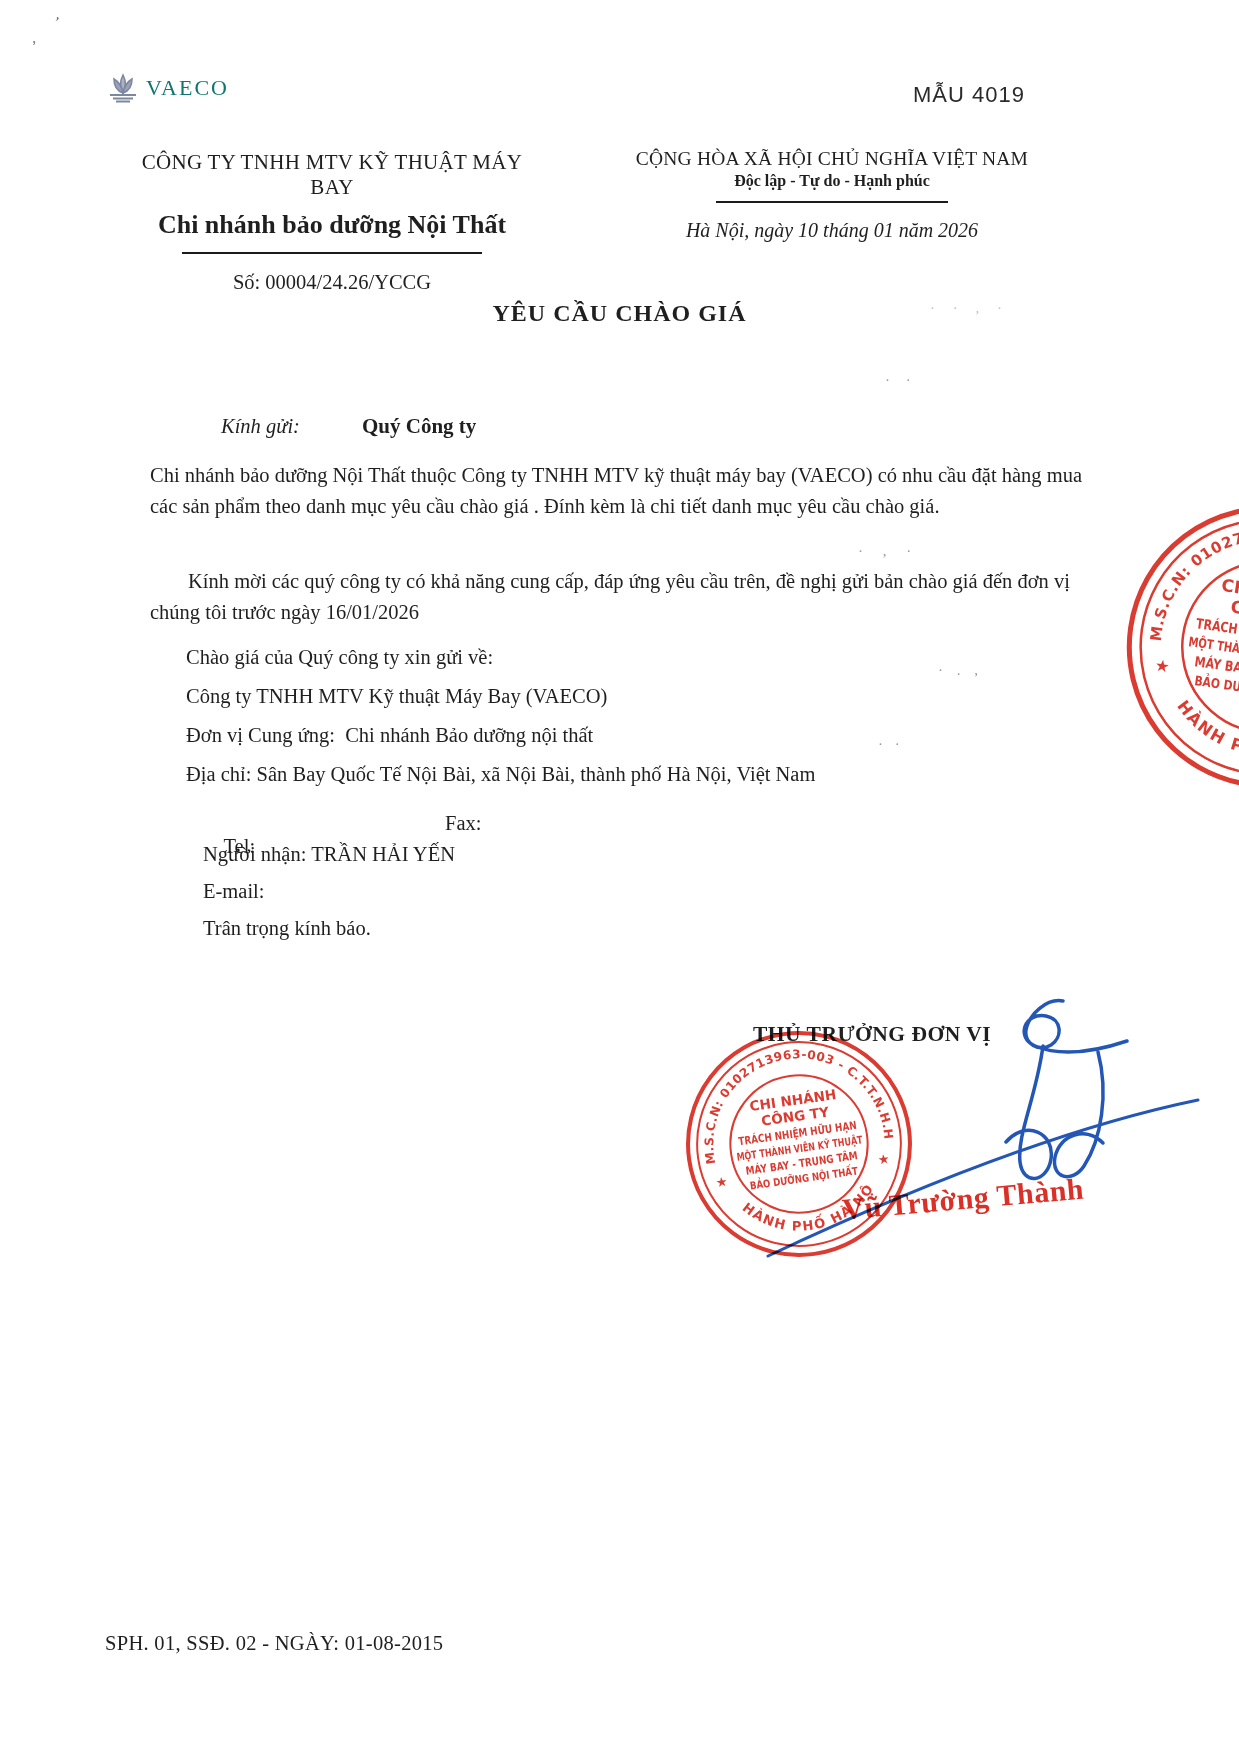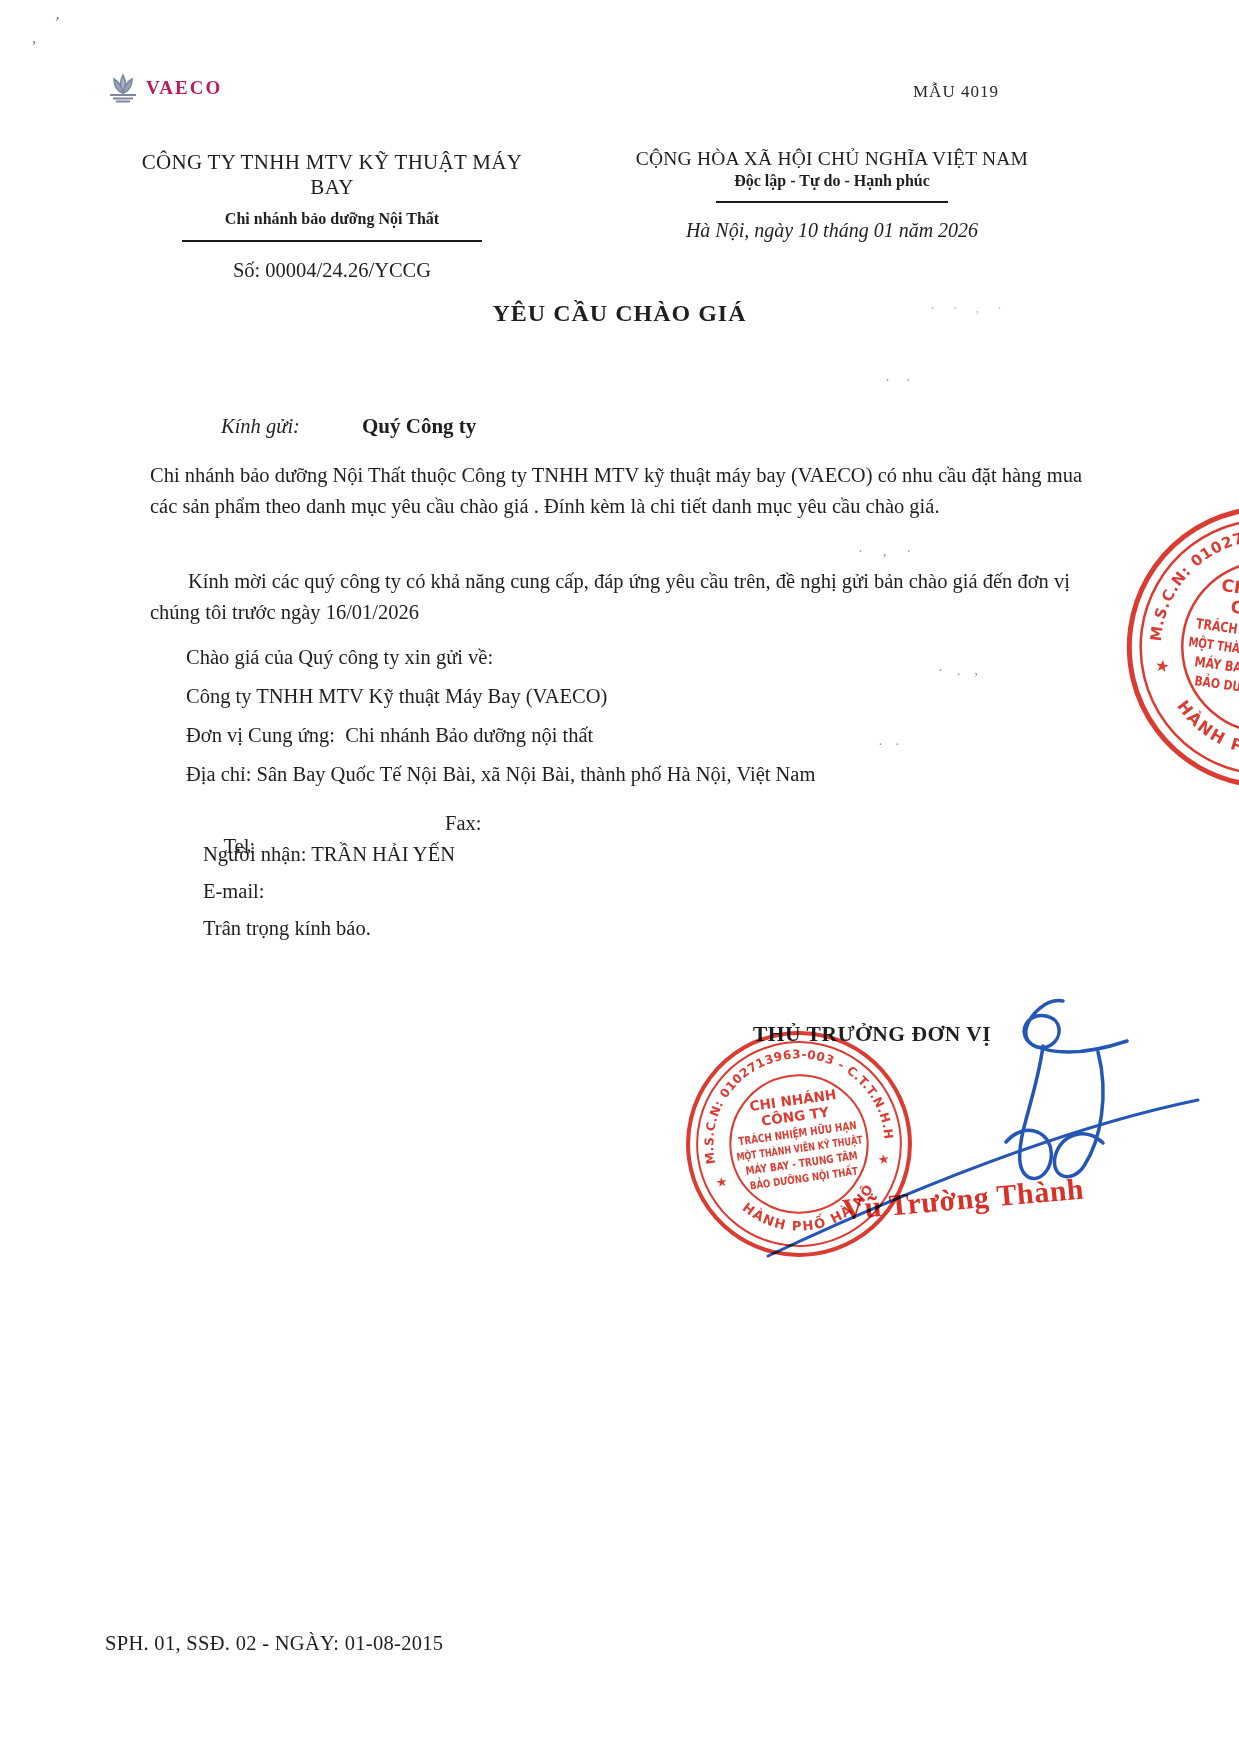--- a/index.html
+++ b/index.html
@@ -5,28 +5,28 @@
   * { margin:0; padding:0; box-sizing:border-box; }
   html,body { background:#e8e8e8; }
   .page {
     position:relative; width:1239px; height:1754px; margin:0 auto;
     background:#ffffff; overflow:hidden;
     font-family:"Liberation Serif", serif; color:#1f1f1f;
   }
   
   .hdr { position:absolute; top:72px; left:106px; display:flex; align-items:center; }
   .logo-mark { width:34px; height:32px; margin-right:6px; }
-  .logo-word { font-family:"Liberation Serif", serif; font-size:19px; letter-spacing:2px; color:#be185d;font-weight:bold; }
+  .logo-word { font-family:"Liberation Serif", serif; font-size:22px; letter-spacing:2px; color:#0f766e; }
   .hdr-en { margin-left:14px; font-family:"Liberation Sans", sans-serif; font-size:17.5px; letter-spacing:0.2px; color:#222; }
-  .form-code { position:absolute; top:82px; left:913px; font-family:Liberation Serif, serif; font-size:17px; letter-spacing:1px; color:#2a2a2a; }
+  .form-code { position:absolute; top:82px; left:913px; font-family:Liberation Sans, sans-serif; font-size:22px; letter-spacing:1px; color:#2a2a2a; }
   
   .lh-left  { position:absolute; top:150px; left:118px; width:428px; text-align:center; }
   .lh-right { position:absolute; top:148px; left:612px; width:440px; text-align:center; }
   .lh-company { font-size:21px; letter-spacing:0.3px; }
-  .lh-branch  { font-size:16px; font-weight:bold; margin-top:10px; }
+  .lh-branch  { font-size:26px; font-weight:bold; margin-top:10px; }
   .lh-rule-l  { width:300px; border-top:2px solid #1b1b1b; margin:12px auto 0; }
   .lh-number  { font-size:20.5px; margin-top:17px; }
   .lh-national{ font-size:19.5px; font-weight:normal; letter-spacing:0.2px; }
   .lh-motto   { font-size:16px; font-weight:bold; margin-top:2px; }
   .lh-rule-r  { width:232px; border-top:2px solid #1b1b1b; margin:11px auto 0; }
   .lh-date    { font-size:20px; font-style:italic; margin-top:16px; }
   
   .doc-title { position:absolute; top:300px; left:0; width:100%; text-align:center;
                font-size:24px; font-weight:bold; letter-spacing:1px; }
   .salutation { position:absolute; top:414px; left:221px; font-size:20.5px; }

